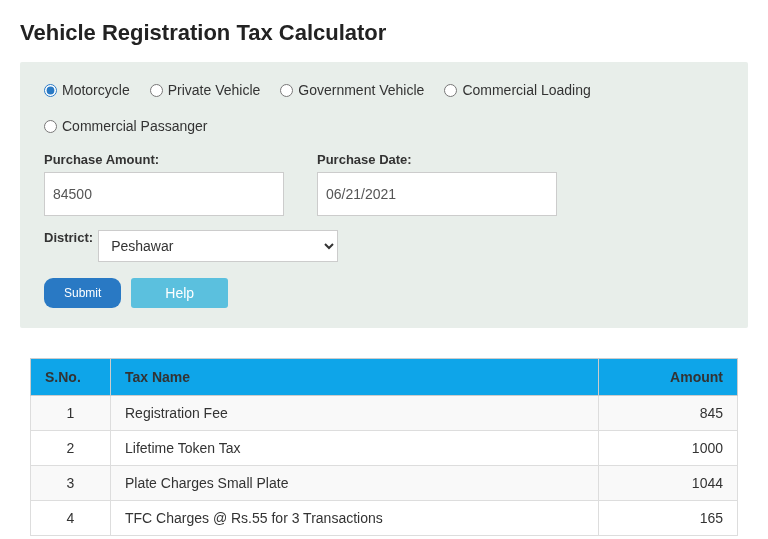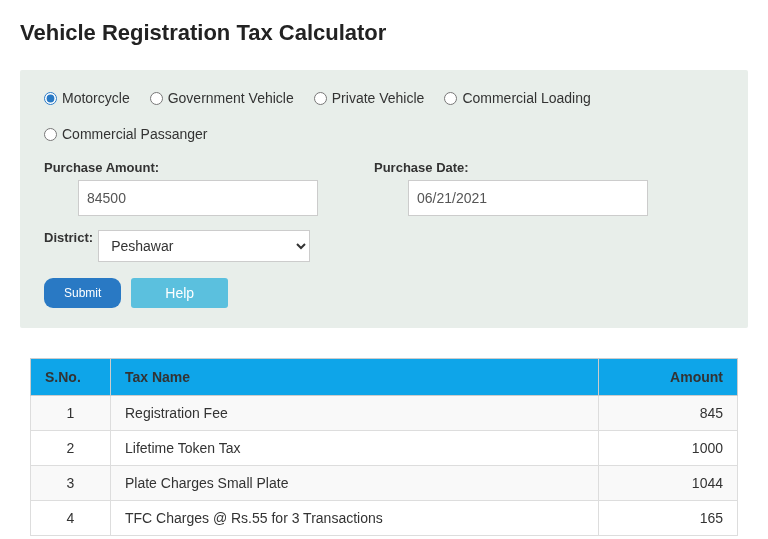--- a/index.html
+++ b/index.html
@@ -7,21 +7,21 @@
       font-family: Arial, sans-serif;
       font-size: 14px;
       background: #fff;
       color: #333;
       padding: 20px;
     }
     h1 {
       font-size: 22px;
       font-weight: bold;
       color: #222;
-      margin-bottom: 24px;
+      margin-bottom: 16px;
     }
     .form-section {
       background: #e8eeea;
       padding: 20px 24px;
       border-radius: 2px;
     }
     .radio-group {
       display: flex;
       align-items: center;
       gap: 20px;
@@ -38,56 +38,55 @@
       cursor: pointer;
       accent-color: #2979c4;
     }
     .radio-item label {
       cursor: pointer;
       font-size: 14px;
       color: #333;
     }
     .fields-row {
       display: flex;
-      gap: 56px;
+      gap: 33px;
       margin-bottom: 14px;
     }
     .field-group {
       display: flex;
       flex-direction: column;
       gap: 5px;
     }
     .field-group label {
       font-weight: bold;
       font-size: 13px;
       color: #333;
     }
     .field-group input[type="text"] {
       width: 240px;
-      height: 36px;
+      height: 44px;
       padding: 8px 8px;
       border: 1px solid #ccc;
       background: #fff;
       font-size: 14px;
       color: #555;
-      margin-left: 34px;
     }
     .district-group {
       display: flex;
       flex-direction: row;
       gap: 5px;
       margin-bottom: 16px;
     }
     .district-group label {
       font-weight: bold;
       font-size: 13px;
       color: #333;
     }
     .district-group select {
-      width: 212px;
+      width: 240px;
       height: 32px;
       padding: 4px 8px;
       border: 1px solid #ccc;
       background: #fff;
       font-size: 14px;
       color: #333;
     }
     .button-row {
       display: flex;
       gap: 10px;
@@ -153,26 +152,26 @@
 <h1>Vehicle Registration Tax Calculator</h1>
 
 <div class="form-section">
   <div class="radio-group">
 
   <div class="radio-item">
         <input type="radio" name="vehicle_type" id="vt_motorcycle" value="motorcycle" checked="" style="">
         <label for="vt_motorcycle">Motorcycle</label>
       </div>
       <div class="radio-item">
+        <input type="radio" name="vehicle_type" id="vt_private" value="private" style="">
+        <label for="vt_private">Private Vehicle</label>
+      </div>
+      <div class="radio-item">
         <input type="radio" name="vehicle_type" id="vt_government" value="government" style="">
         <label for="vt_government">Government Vehicle</label>
-      </div>
-      <div class="radio-item">
-        <input type="radio" name="vehicle_type" id="vt_private" value="private" style="">
-        <label for="vt_private">Private Vehicle</label>
       </div>
       <div class="radio-item">
         <input type="radio" name="vehicle_type" id="vt_commercial_loading" value="commercial_loading" style="">
         <label for="vt_commercial_loading">Commercial Loading</label>
       </div>
       <div class="radio-item">
         <input type="radio" name="vehicle_type" id="vt_commercial_passenger" value="commercial_passenger" style="">
         <label for="vt_commercial_passenger">Commercial Passanger</label>
       </div>
     </div>

